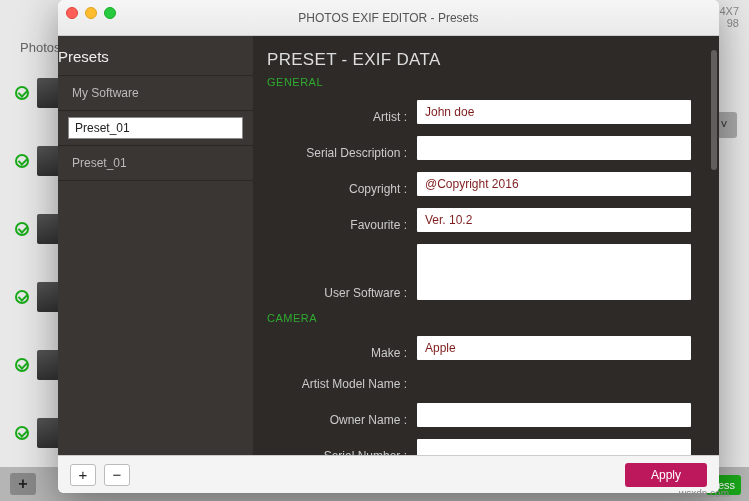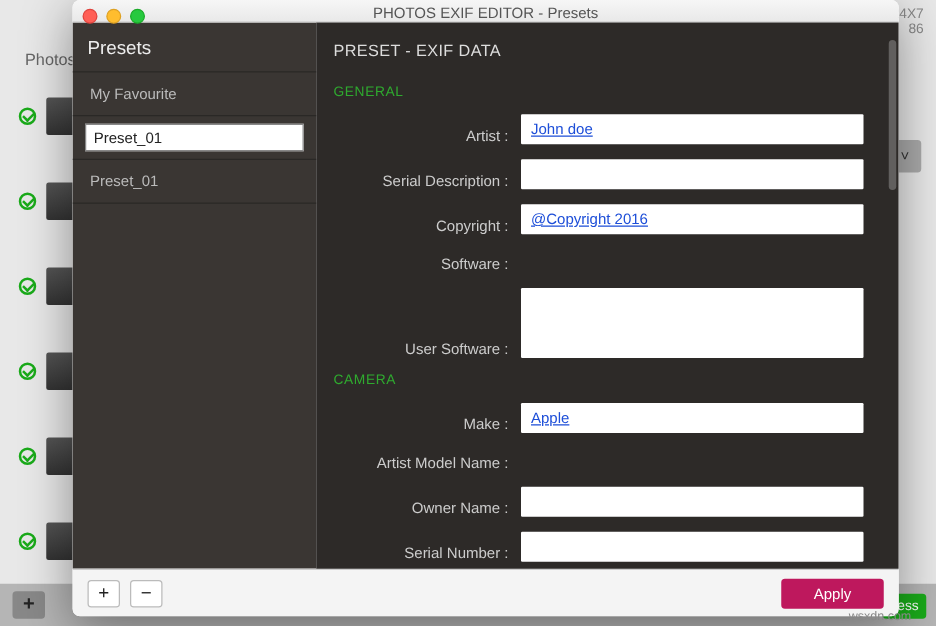--- a/index.html
+++ b/index.html
@@ -38,51 +38,51 @@
     .sheet {
       position: absolute;
       top: 0; left: 58px; right: 30px; bottom: 8px;
       background: #fdfdfd;
       border-radius: 6px;
       box-shadow: 0 10px 40px rgba(0,0,0,0.4);
       overflow: hidden;
       display:flex; flex-direction:column;
     }
     .sheet-titlebar {
-      height: 18px; background: linear-gradient(#f6f6f6,#e9e9e9);
+      height: 36px; background: linear-gradient(#f6f6f6,#e9e9e9);
       border-bottom:1px solid #ccc;
-      display:flex; align-items:flex-end; justify-content:center; position:relative;
+      display:flex; align-items:center; justify-content:center; position:relative;
       color:#555; font-size:12px;
     }
     .traffic { position:absolute; left:8px; top:7px; display:flex; gap:7px;}
     .tl{ width:12px;height:12px;border-radius:50%;}
     .tl.red{background:#ff5f56;border:1px solid #e0443e;}
     .tl.yel{background:#ffbd2e;border:1px solid #dea123;}
     .tl.grn{background:#27c93f;border:1px solid #1aab29;}
     .sheet-body{ flex:1; display:flex; min-height:0;}
     .sidebar {
       width: 195px; background:#3a3633; color:#ddd; display:flex; flex-direction:column;
     }
-    .sidebar-title{ padding:12px 0 10px; font-size:15px; color:#eee;margin-left:12px;}
+    .sidebar-title{ padding:12px 0 10px; font-size:15px; color:#eee;}
     .sb-sep{height:1px;background:#2a2826;}
     .sb-item{ padding:10px 14px; font-size:12px; color:#bbb; border-bottom:1px solid #2a2826; cursor:pointer;}
     .sb-edit{ padding:6px 10px; border-bottom:1px solid #2a2826;}
     .sb-edit input{
       width:100%; height:22px; background:#fff; border:1px solid #888; padding:0 6px; font-size:12px; color:#222; outline:none;
     }
     .main {
       flex:1; background:#2d2a28; position:relative; overflow:hidden;
     }
     .main-inner{ position:absolute; inset:0 8px 0 0; overflow-y:auto; padding:14px 20px 10px 14px;}
-    .main-title{ color:#ddd; font-size:13px; letter-spacing:0.3px; margin-bottom:20px;}
+    .main-title{ color:#ddd; font-size:17px; letter-spacing:0.3px; margin-bottom:6px;}
     .section-head{ color:#2faa2f; font-size:11px; letter-spacing:0.5px; margin:6px 0 12px; text-transform:uppercase;}
     .field-row{ display:flex; align-items:flex-end; margin-bottom:12px;}
     .field-label{ width:150px; text-align:right; padding-right:10px; color:#ccc; font-size:12px; padding-top:5px;}
     .field-input{
-      flex:1; height:24px; background:#fff; border:none; border-radius:1px; padding:0 8px; font-size:12px; color:#1d4ed8;text-decoration:underline;
+      flex:1; height:24px; background:#fff; border:none; border-radius:1px; padding:0 8px; font-size:12px; color:#7f1d1d;
     }
     textarea.field-input{ height:56px; padding:6px 8px; resize:none; font-family:inherit;}
     .scroll-indicator{
       position:absolute; right:2px; top:14px; width:6px; height:120px; background:rgba(255,255,255,0.25); border-radius:3px;
     }
     .sheet-footer{
       height:38px; background:#f4f4f4; border-top:1px solid #ccc;
       display:flex; align-items:center; padding:0 12px; gap:8px;
     }
     .sq-btn{
@@ -94,21 +94,21 @@
       background:#be185d; color:#fff; border:none; border-radius:3px;
       padding:5px 26px; font-size:12px; cursor:pointer;
     }
     .watermark{position:absolute; right:20px; bottom:2px; font-size:10px; color:#888; z-index:50;}
   </style>
 </head>
 <body>
 
 <div class="bg-top-right">
   <span>able 24X7</span><br>
-  <span>86</span>
+  <span>98</span>
 </div>
 <div class="bg-photos-label">Photos</div>
 <div class="bg-thumbs">
   <div class="thumb-row">
       <span class="check"></span>
       <span class="thumb"></span>
     </div>
   <div class="thumb-row">
       <span class="check"></span>
       <span class="thumb"></span>
@@ -143,21 +143,21 @@
       <span class="tl yel"></span>
       <span class="tl grn"></span>
     </div>
     <span>PHOTOS EXIF EDITOR - Presets</span>
   </div>
 
   <div class="sheet-body">
     <div class="sidebar">
       <div class="sidebar-title">Presets</div>
       <div class="sb-sep"></div>
-      <div class="sb-item">My Favourite</div>
+      <div class="sb-item">My Software</div>
       <div class="sb-edit">
         <input type="text" value="Preset_01" style="">
       </div>
       <div class="sb-item">Preset_01</div>
     </div>
 
     <div class="main">
       <div class="main-inner">
         <div class="main-title">PRESET - EXIF DATA</div>
 
@@ -169,21 +169,22 @@
         </div>
         <div class="field-row">
           <div class="field-label">Serial Description :</div>
           <input class="field-input" value="" style="">
         </div>
         <div class="field-row">
           <div class="field-label">Copyright :</div>
           <input class="field-input" value="@Copyright 2016" style="">
         </div>
         <div class="field-row">
-          <div class="field-label">Software :</div>
+          <div class="field-label">Favourite :</div>
+          <input class="field-input" value="Ver. 10.2" style="">
         </div>
         <div class="field-row">
           <div class="field-label">User Software :</div>
           <textarea class="field-input" style=""></textarea>
         </div>
 
         <div class="section-head" style="">CAMERA</div>
 
         <div class="field-row">
           <div class="field-label">Make :</div>

